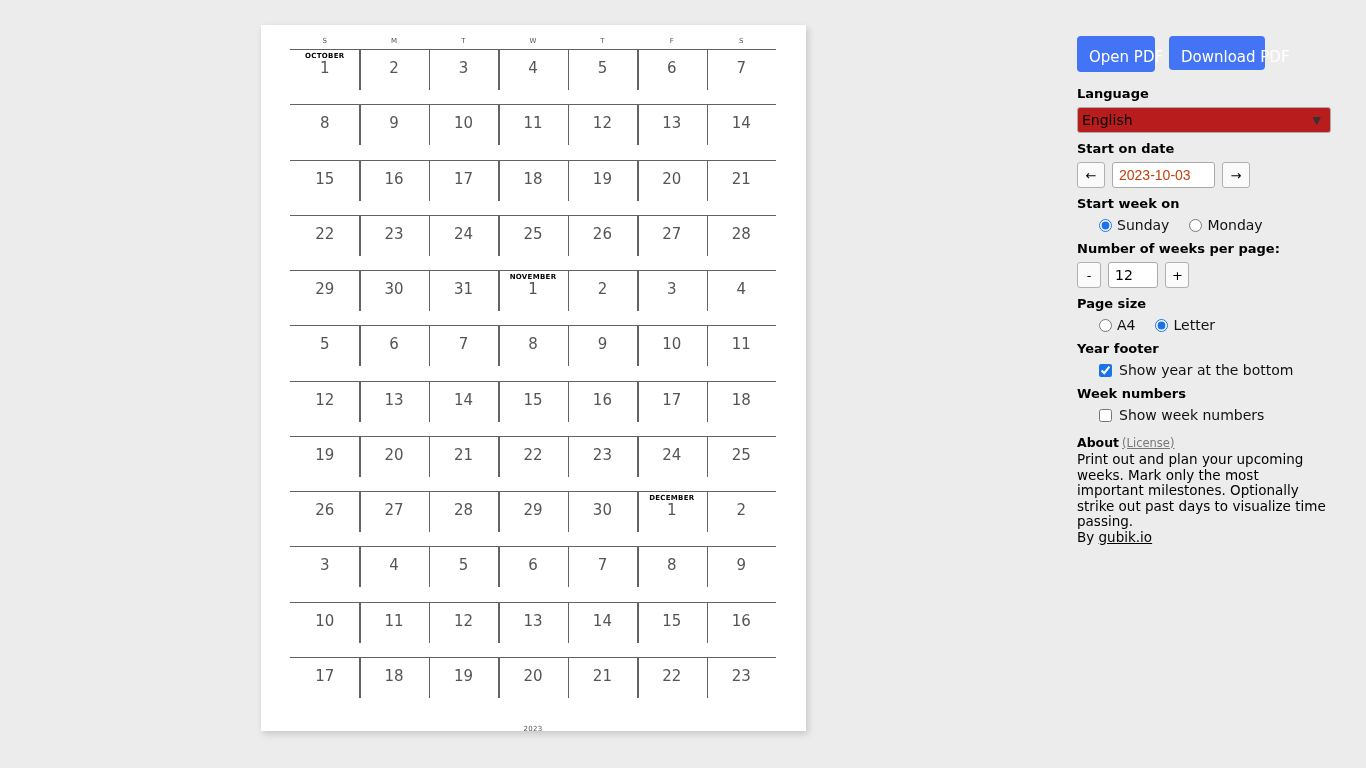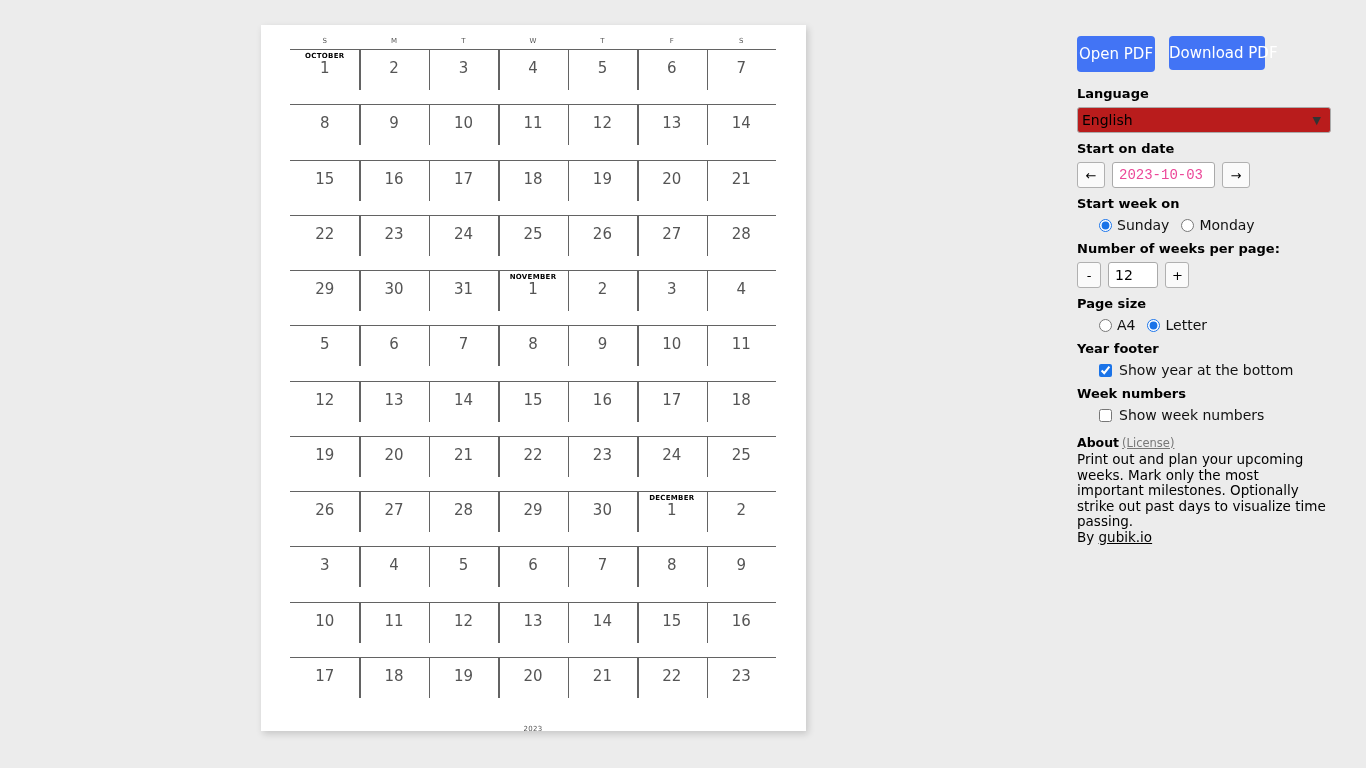--- a/index.html
+++ b/index.html
@@ -103,25 +103,25 @@
   }
   .btnrow { position: relative; height: 50px; }
   .bigbtn {
     position: absolute;
     background: #4274f5;
     color: #ffffff;
     border: none;
     border-radius: 4px;
     font-size: 15px;
     font-family: "DejaVu Sans", "Liberation Sans", sans-serif;
-    padding: 0;
+    padding: 12px;
     cursor: pointer;
     white-space: nowrap;
     overflow: visible;
-    text-align: center;
+    text-align: left;
   }
   #open-pdf-button {
     left: 0; top: 0;
     width: 78px; height: 36px;
     line-height: 18px;
   }
   #download-pdf-button {
     left: 92px; top: 0;
     width: 96px; height: 34px;
     line-height: 18px;
@@ -167,25 +167,25 @@
     font-family: "DejaVu Sans", "Liberation Sans", sans-serif;
     line-height: 1;
   }
   input#start-date-input {
     width: 103px; height: 26px;
     border: 1px solid #aaa;
     border-radius: 3px;
     background: #fff;
     font-size: 14px;
     padding: 0 6px;
-    color: #ec4899;
-    font-family: Liberation Mono, monospace;
-  }
-
-  .radrow { display: flex; align-items: flex-start; gap: 4px; padding-left: 22px; font-size: 14px; }
+    color: #c2410c;
+    font-family: Liberation Sans, sans-serif;
+  }
+
+  .radrow { display: flex; align-items: flex-start; gap: 12px; padding-left: 22px; font-size: 14px; }
   .radrow label { display: inline-flex; align-items: center; margin-right: 8px; cursor: pointer; }
   input[type="radio"] { accent-color: #1a73e8; margin: 0 5px 0 0; width: 13px; height: 13px; cursor: pointer; }
   input[type="checkbox"] { accent-color: #1a73e8; margin: 0 7px 0 0; width: 13px; height: 13px; cursor: pointer; }
 
   .steprow { display: flex; align-items: center; gap: 7px; }
   .stepbtn {
     width: 24px; height: 26px;
     border: 1px solid #b0b0b0;
     border-radius: 3px;
     background: #fafafa;

